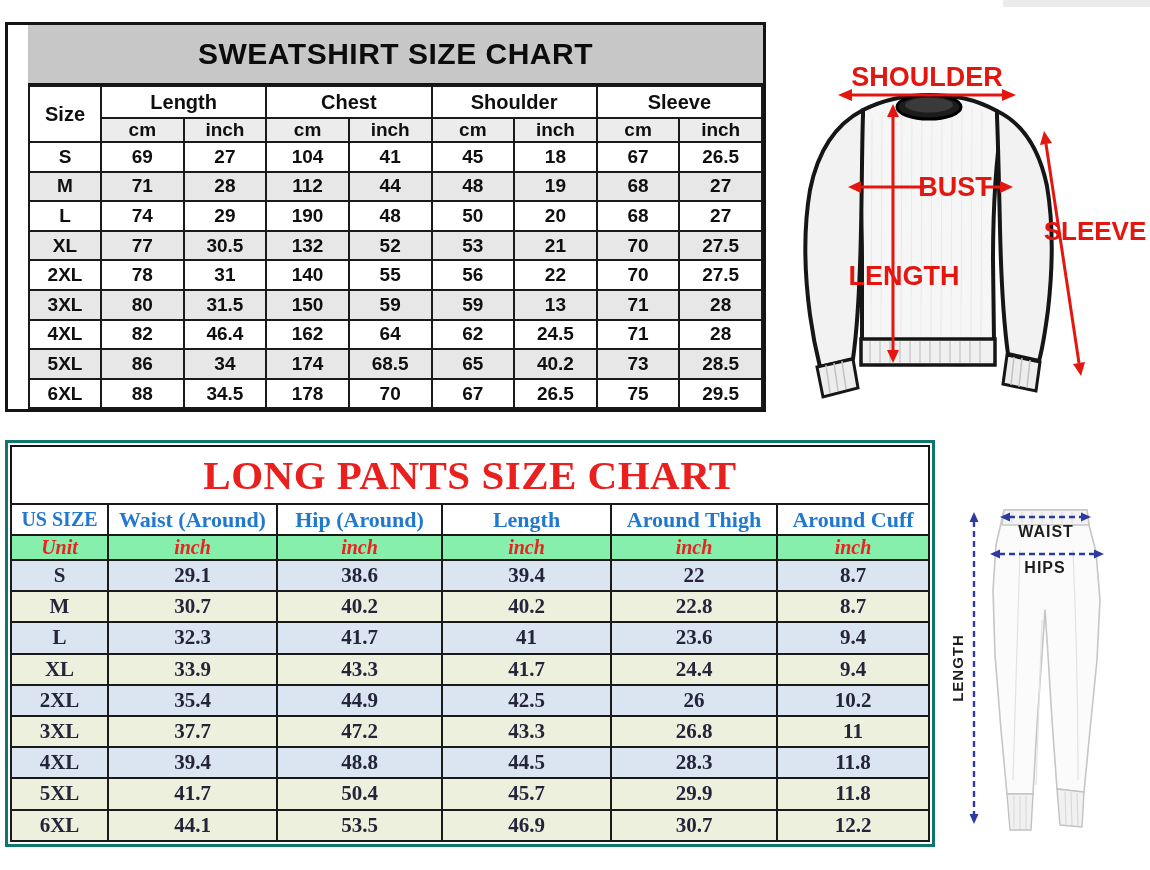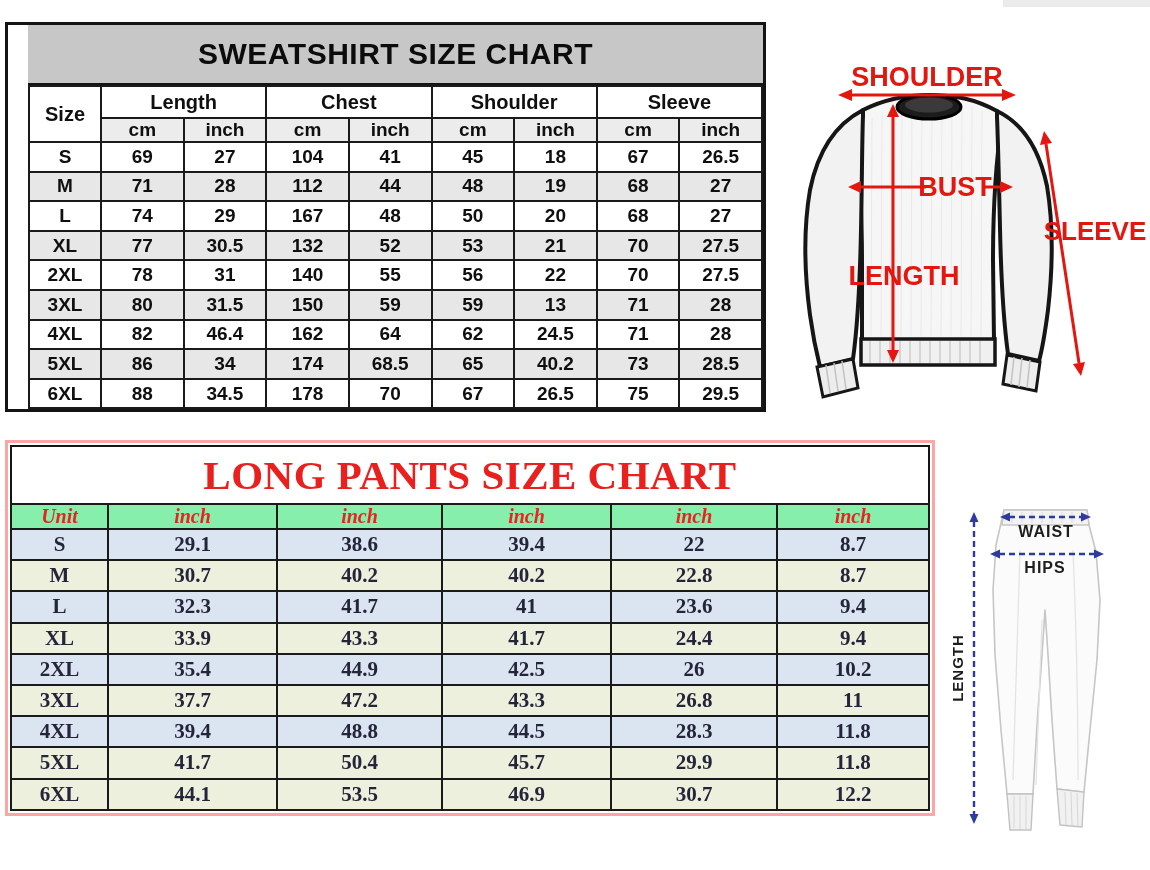--- a/index.html
+++ b/index.html
@@ -23,21 +23,21 @@
     font-weight:bold;color:#0f0f0f;padding:0;overflow:hidden;
   }
   .sw thead tr.group th{height:30px;font-size:20px;background:#fff;}
   .sw thead th.size-head{font-size:21px;background:#fff;}
   .sw thead tr.units th{height:22px;font-size:19px;background:#ececec;margin-left:28px;}
   .sw tbody td{height:27.6px;font-size:19px;background:#fff;}
   .sw tbody tr.alt td{background:#e7e7e7;}
   
   .lp-wrap{
     position:absolute;left:5px;top:440px;width:930px;box-sizing:border-box;
-    border:3px solid #fca5a5;padding:2px;background:#fff;
+    border:3px solid #0f766e;padding:2px;background:#fff;
     font-family:"Liberation Serif",serif;
   }
   .lp-title{
     height:56px;border:2px solid #141414;
     display:flex;align-items:center;justify-content:center;
     font-weight:bold;font-size:41px;color:#e9201d;letter-spacing:.5px;
   }
   table.lp{border-collapse:collapse;width:100%;table-layout:fixed;margin-top:-2px;}
   .lp th,.lp td{
     border:2px solid #1a1a1a;text-align:center;vertical-align:middle;
@@ -112,21 +112,21 @@
           <td>44</td>
           <td>48</td>
           <td>19</td>
           <td>68</td>
           <td>27</td>
         </tr>
         <tr>
           <td>L</td>
           <td>74</td>
           <td>29</td>
-          <td>167</td>
+          <td>190</td>
           <td>48</td>
           <td>50</td>
           <td>20</td>
           <td>68</td>
           <td>27</td>
         </tr>
         <tr class="alt">
           <td>XL</td>
           <td>77</td>
           <td>30.5</td>
@@ -281,20 +281,28 @@
   <table class="lp">
     <colgroup>
       <col style="width:97px">
         <col style="width:169px">
         <col style="width:165px">
       <col style="width:169px">
         <col style="width:166px">
         <col>
     </colgroup>
     <thead>
+      <tr class="head">
+        <th style="font-size:20px;">US SIZE</th>
+        <th>Waist (Around)</th>
+        <th>Hip (Around)</th>
+        <th>Length</th>
+        <th>Around Thigh</th>
+        <th>Around Cuff</th>
+      </tr>
       <tr class="unit">
         <td>Unit</td>
         <td>inch</td>
         <td>inch</td>
         <td>inch</td>
         <td>inch</td>
         <td>inch</td>
       </tr>
     </thead>
     <tbody>

